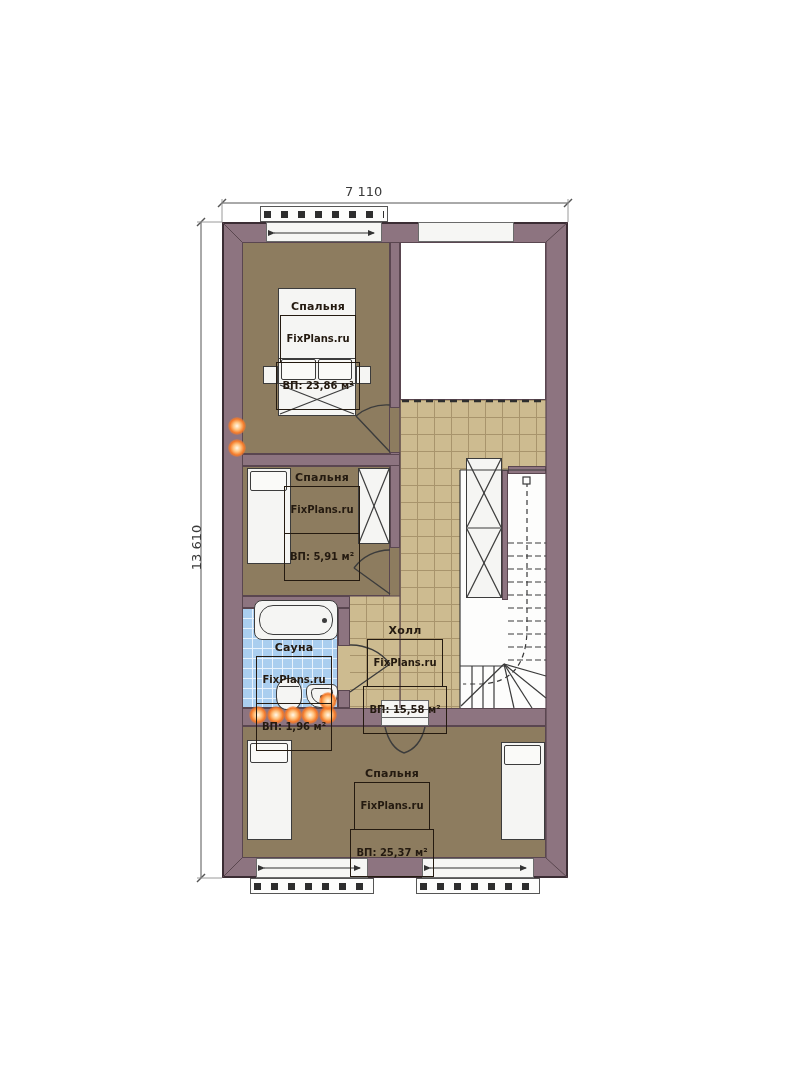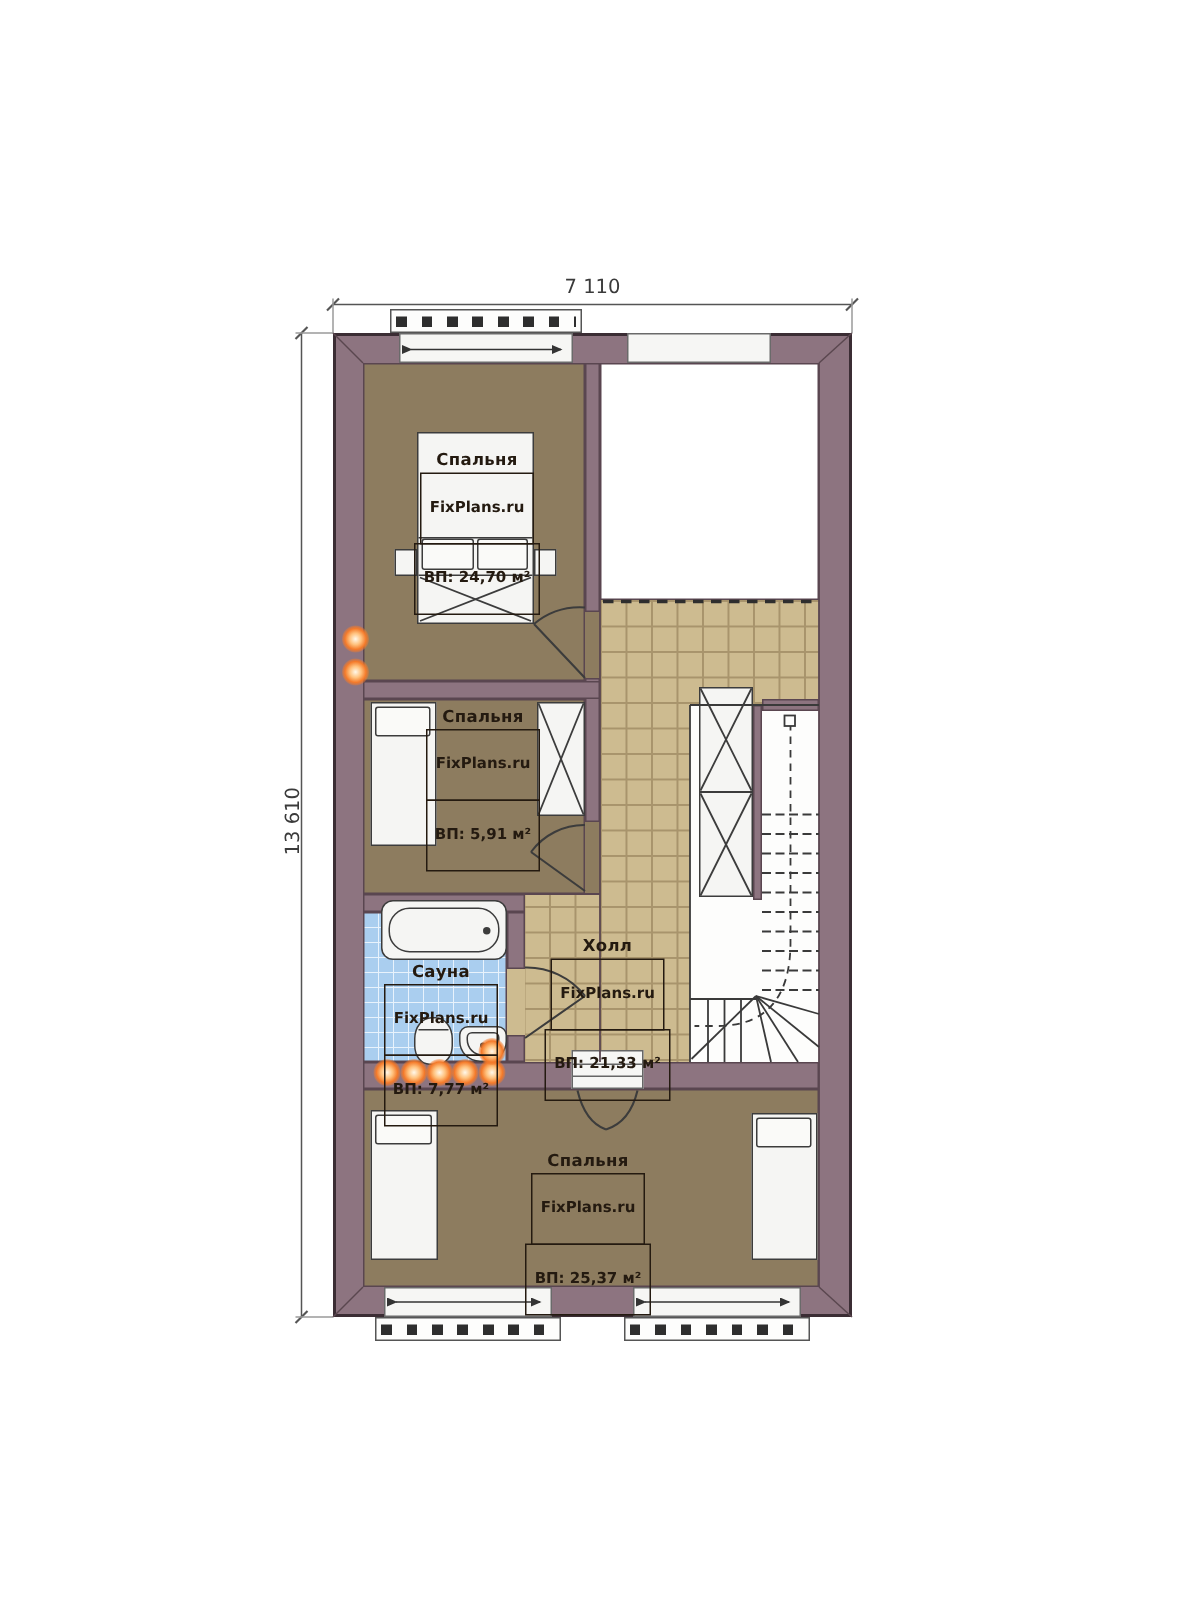--- a/index.html
+++ b/index.html
@@ -233,45 +233,45 @@
       <line x1="466" y1="528" x2="502" y2="528"></line>
     </g>
 
     <g stroke="#333" stroke-width="1" marker-start="url(#arr)" marker-end="url(#arr)">
       <line x1="274" y1="233" x2="374" y2="233"></line>
       <line x1="264" y1="868" x2="360" y2="868"></line>
       <line x1="430" y1="868" x2="526" y2="868"></line>
     </g>
   </svg>
 
-  <div class="abs dim-label" style="left:345px;top:184px;width:100px;text-align:center;">7 110</div>
+  <div class="abs dim-label" style="left:345px;top:184px;width:100px;text-align:left;">7 110</div>
   <div class="abs dim-label" style="left:146px;top:540px;width:100px;text-align:center;transform:rotate(-90deg);">13 610</div>
 
   <div class="abs room-label" style="left:266px;top:301px;width:104px;">
     <div class="room-name">Спальня</div>
     <div class="label-box">FixPlans.ru</div><br>
-    <div class="label-box second">ВП: 24,70 м²</div>
+    <div class="label-box second">ВП: 23,86 м²</div>
   </div>
 
   <div class="abs room-label" style="left:270px;top:472px;width:104px;">
     <div class="room-name">Спальня</div>
     <div class="label-box">FixPlans.ru</div><br>
     <div class="label-box second">ВП: 5,91 м²</div>
   </div>
 
   <div class="abs room-label" style="left:246px;top:642px;width:96px;">
     <div class="room-name">Сауна</div>
     <div class="label-box">FixPlans.ru</div><br>
-    <div class="label-box second">ВП: 7,77 м²</div>
+    <div class="label-box second">ВП: 1,96 м²</div>
   </div>
 
   <div class="abs room-label" style="left:357px;top:625px;width:96px;">
     <div class="room-name">Холл</div>
     <div class="label-box">FixPlans.ru</div><br>
-    <div class="label-box second">ВП: 21,33 м²</div>
+    <div class="label-box second">ВП: 15,58 м²</div>
   </div>
 
   <div class="abs room-label" style="left:340px;top:768px;width:104px;">
     <div class="room-name">Спальня</div>
     <div class="label-box">FixPlans.ru</div><br>
     <div class="label-box second">ВП: 25,37 м²</div>
   </div>
 
 </div>
 

